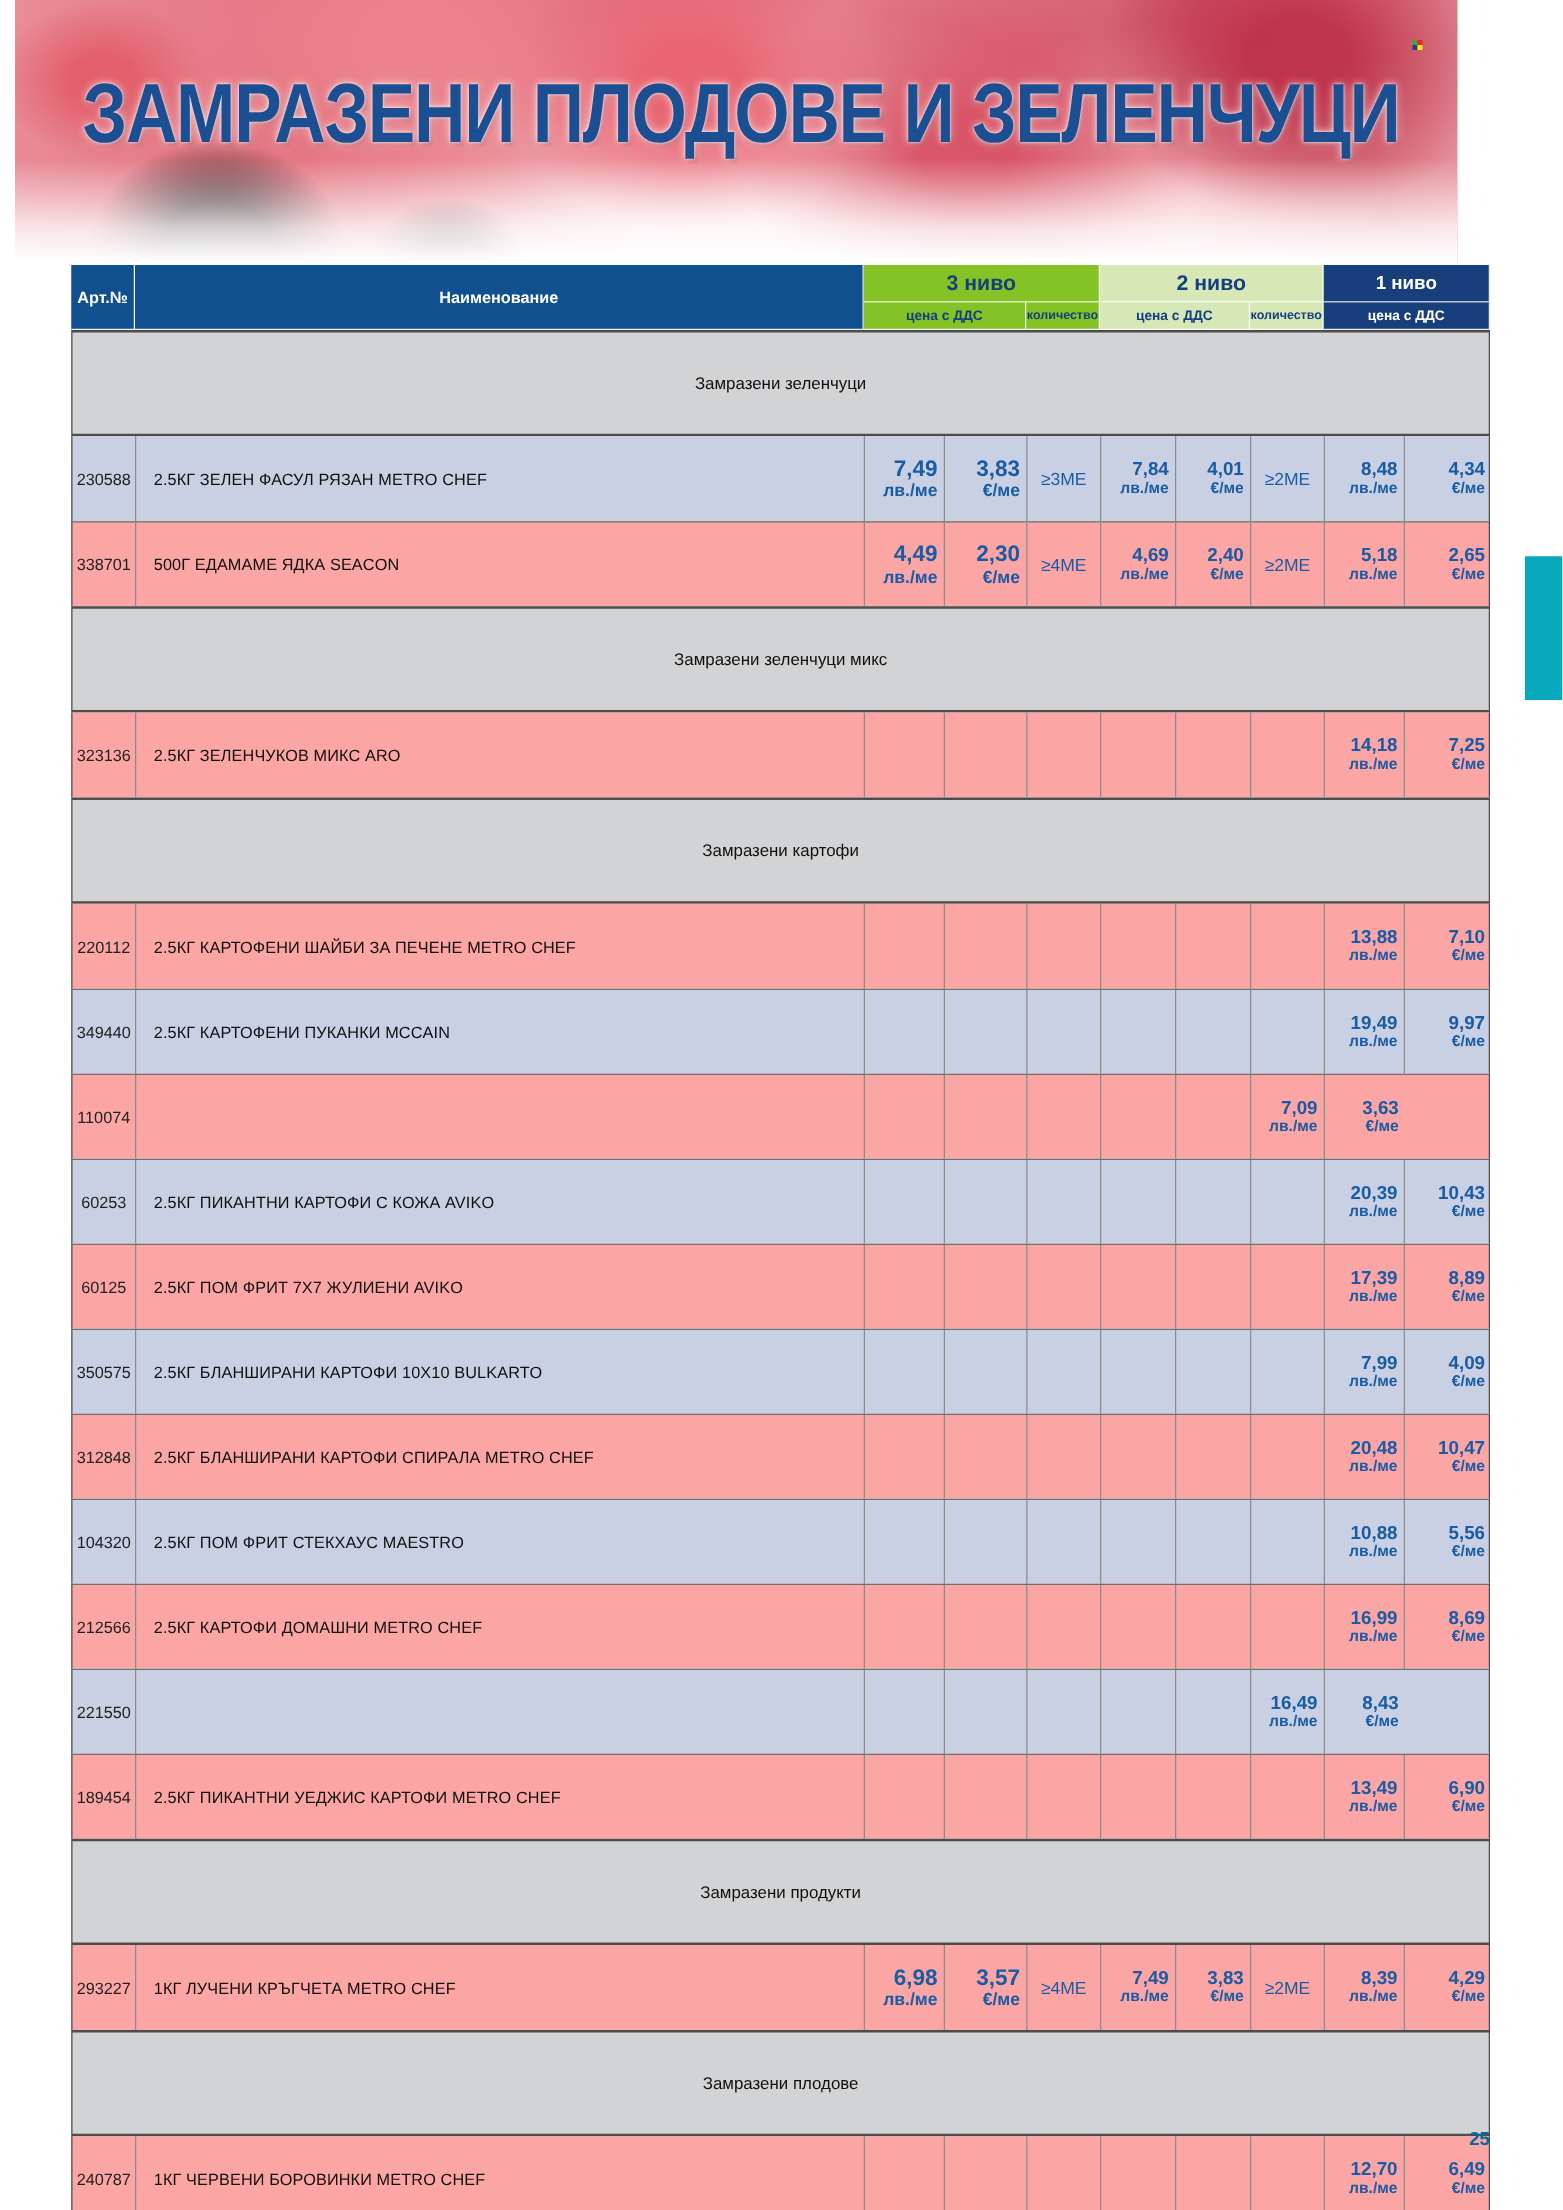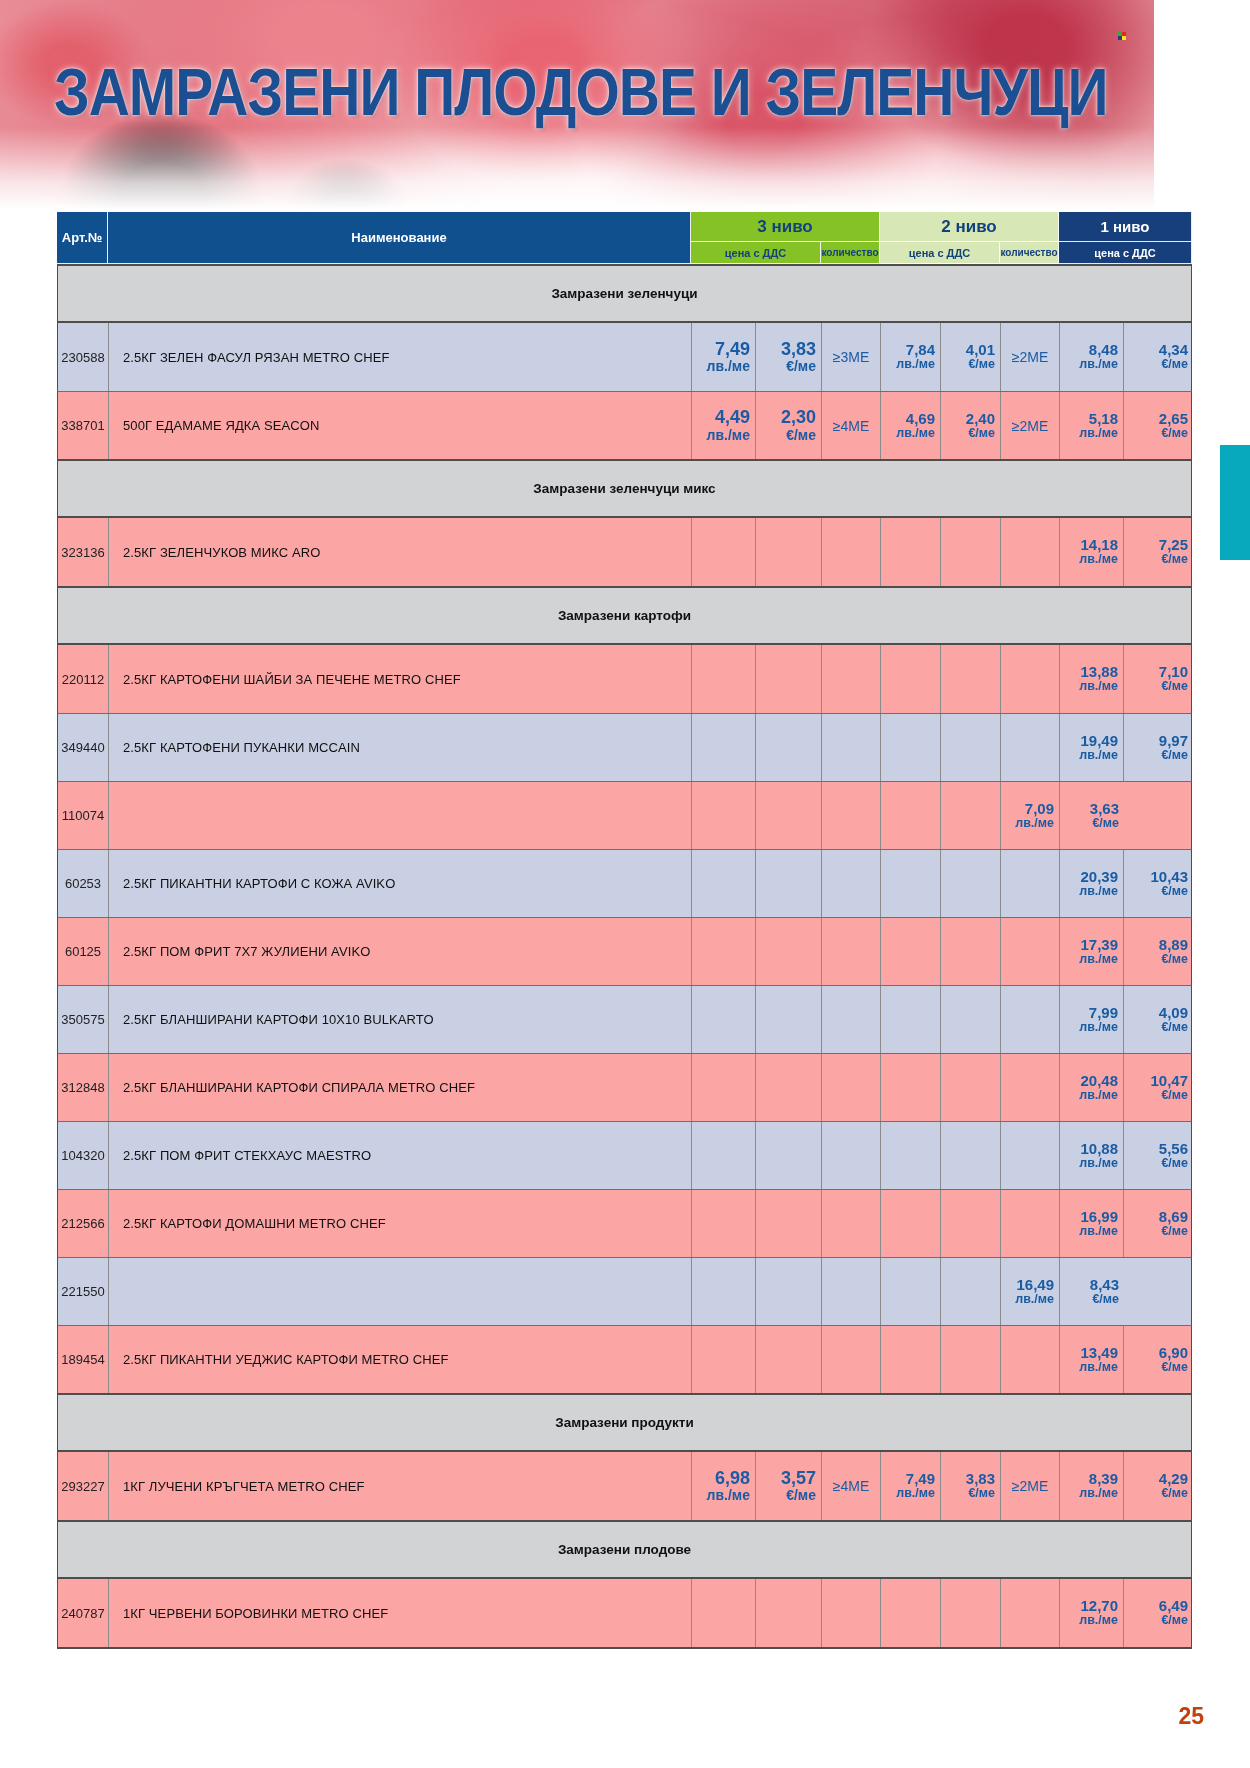--- a/index.html
+++ b/index.html
@@ -2,21 +2,21 @@
 <html style="--title-blue: #1c4f92; --header-blue: #11508f; --navy: #173f7c; --deep-blue: #12417e; --green: #85c226; --light-green: #d8e7b6; --band-gray: #d2d3d5; --row-shade: #c9d0e4; --price-blue: #1a5ca4; --teal: #09a9bd;"><head>
 <meta charset="utf-8">
 <style>
   html,body{margin:0;padding:0;}
   body{
     width:1250px;height:1768px;position:relative;overflow:hidden;
     background:#ffffff;font-family:"Liberation Sans", sans-serif;
     --cols:51px 583px 64px 66px 59px 60px 60px 59px 64px 69px;
   }
   
-  .banner{position:absolute;left:0;top:0;width:1154px;height:212px;}
+  .banner{position:absolute;left:12px;top:0;width:1154px;height:212px;}
   .berries{
     position:absolute;inset:0;
     background-image:
       linear-gradient(180deg, rgba(255,255,255,0) 60%, rgba(255,255,255,.78) 86%, #ffffff 99%),
       radial-gradient(ellipse 150px 120px at 14% 92%, rgba(42,28,32,.88) 28%, rgba(42,28,32,0) 68%),
       radial-gradient(ellipse 90px 70px at 30% 98%, rgba(60,40,42,.7) 25%, rgba(60,40,42,0) 70%),
       radial-gradient(ellipse 210px 170px at 47% 32%, rgba(233,98,112,.95) 18%, rgba(233,98,112,0) 70%),
       radial-gradient(ellipse 260px 210px at 66% 58%, rgba(214,72,92,.85) 14%, rgba(214,72,92,0) 70%),
       radial-gradient(ellipse 230px 180px at 89% 22%, rgba(188,46,70,.9) 18%, rgba(188,46,70,0) 70%),
       radial-gradient(ellipse 300px 230px at 28% 18%, rgba(236,132,142,.95) 14%, rgba(236,132,142,0) 70%),
@@ -49,24 +49,24 @@
   .th-l3{grid-column:3/6;grid-row:1;background:var(--green,#85c226);color:var(--deep-blue,#12417e);font-size:17px;}
   .th-l2{grid-column:6/9;grid-row:1;background:var(--light-green,#d8e7b6);color:var(--deep-blue,#12417e);font-size:17px;}
   .th-l1{grid-column:9/11;grid-row:1;background:var(--navy,#173f7c);color:#fff;font-size:15px;border-right:none;}
   .th-price3{grid-column:3/5;grid-row:2;background:var(--green,#85c226);color:var(--deep-blue,#12417e);font-size:11px;}
   .th-qty3{grid-column:5;grid-row:2;background:var(--green,#85c226);color:var(--deep-blue,#12417e);font-size:10px;}
   .th-price2{grid-column:6/8;grid-row:2;background:var(--light-green,#d8e7b6);color:var(--deep-blue,#12417e);font-size:11px;}
   .th-qty2{grid-column:8;grid-row:2;background:var(--light-green,#d8e7b6);color:var(--deep-blue,#12417e);font-size:10px;}
   .th-price1{grid-column:9/11;grid-row:2;background:var(--navy,#173f7c);color:#fff;font-size:11px;border-right:none;}
   .tbody{border-bottom:2px solid #4d4d4d;}
   .band{
-    height:59px;box-sizing:border-box;background:var(--band-gray,#d2d3d5);
+    height:85px;box-sizing:border-box;background:var(--band-gray,#d2d3d5);
     display:flex;align-items:center;justify-content:center;
     font-size:13.5px;color:#111;
-    border:1px solid #4d4d4d;border-top-width:2px;border-bottom-width:2px;font-weight:bold;
+    border:1px solid #4d4d4d;border-top-width:2px;border-bottom-width:2px;
   }
   .row{
     display:grid;grid-template-columns:var(--cols);height:68px;box-sizing:border-box;
     background:#fca5a5;border-left:1px solid #4d4d4d;border-right:1px solid #4d4d4d;
   }
   .row.shaded{background:var(--row-shade,#c9d0e4);}
   .row + .row{border-top:1.5px solid #6f6f6f;}
   .cell{
     display:flex;align-items:center;box-sizing:border-box;
     border-right:1px solid #8b8b8b;padding:3px 4px;min-width:0;
@@ -76,21 +76,21 @@
   .cell.name{justify-content:flex-start;padding-left:14px;font-size:13px;color:#111;letter-spacing:.1px;}
   .cell.price{flex-direction:column;align-items:flex-end;justify-content:center;
     padding-right:5px;color:var(--price-blue,#1a5ca4);font-weight:bold;line-height:1.08;}
   .cell.price .num{font-size:15px;}
   .cell.price .unit{font-size:12.5px;}
   .cell.price.big .num{font-size:18px;}
   .cell.price.big .unit{font-size:14px;}
   .cell.qty{justify-content:center;color:var(--price-blue,#1a5ca4);font-size:14px;}
   
   .side-tab{position:absolute;right:0;top:445px;width:30px;height:115px;background:var(--teal,#09a9bd);}
-  .page-number{position:absolute;right:46px;top:1703px;font-size:23px;font-weight:bold;color:#c2410c;}
+  .page-number{position:absolute;right:58px;top:1703px;font-size:15px;font-weight:bold;color:#0369a1;}
 </style>
 </head>
 <body>
 
 <div class="banner">
   <div class="berries"></div>
   <div class="color-mark">
     <i class="cm-g"></i>
       <i class="cm-r"></i>
       <i class="cm-b"></i>

